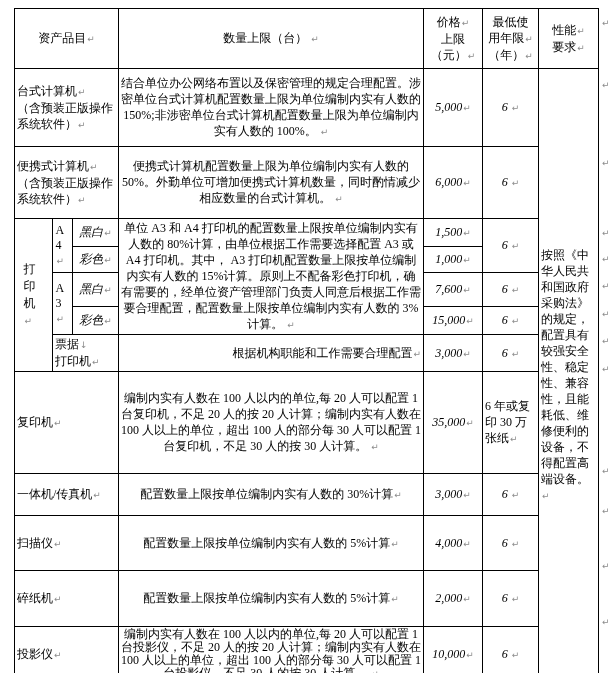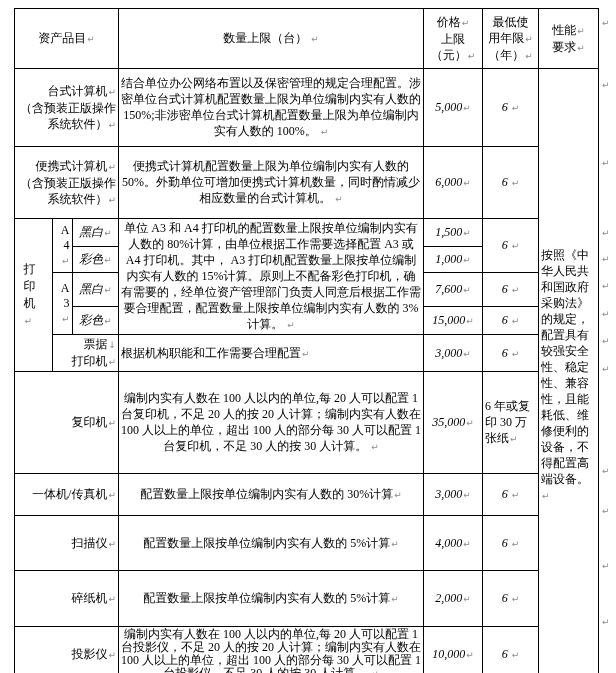--- a/index.html
+++ b/index.html
@@ -9,28 +9,28 @@
   }
   table.grid{
     position:absolute;left:14px;top:8px;width:584px;
     border-collapse:collapse;table-layout:fixed;
   }
   table.grid td{
     border:1px solid #000;padding:1px 2px;font-size:12px;line-height:16px;
     vertical-align:middle;overflow:hidden;word-break:normal;
   }
   td.head{text-align:center;font-size:13px;line-height:18px;}
-  td.name{text-align:right;line-height:17px;}
+  td.name{text-align:left;line-height:17px;}
   td.desc{text-align:center;padding:2px 6px;}
-  td.desc-center{text-align:left;margin-top:44px;}
+  td.desc-center{text-align:right;margin-top:44px;}
   td.num{text-align:center;font-style:italic;}
   td.years{line-height:17px;padding:1px 5px;}
   td.group{padding:0;}
   .vert-wrap{width:20px;margin:0 auto;line-break:anywhere;text-align:left;line-height:17px;}
-  .ab-wrap{width:14px;margin:0 auto;line-break:anywhere;text-align:right;line-height:15px;}
+  .ab-wrap{width:14px;margin:0 auto;line-break:anywhere;text-align:left;line-height:15px;}
   td.perf{text-align:left;padding:2px 2px 2px 7px;line-height:21px;}
   .pm{
     color:#8c8c8c;font-size:9px;font-family:"DejaVu Sans",sans-serif;
     margin-left:1px;vertical-align:baseline;
   }
   .pm.gap{margin-left:4px;}
   .row-marks span{
     position:absolute;left:602px;color:#8c8c8c;font-size:9px;
     font-family:"DejaVu Sans",sans-serif;
   }

